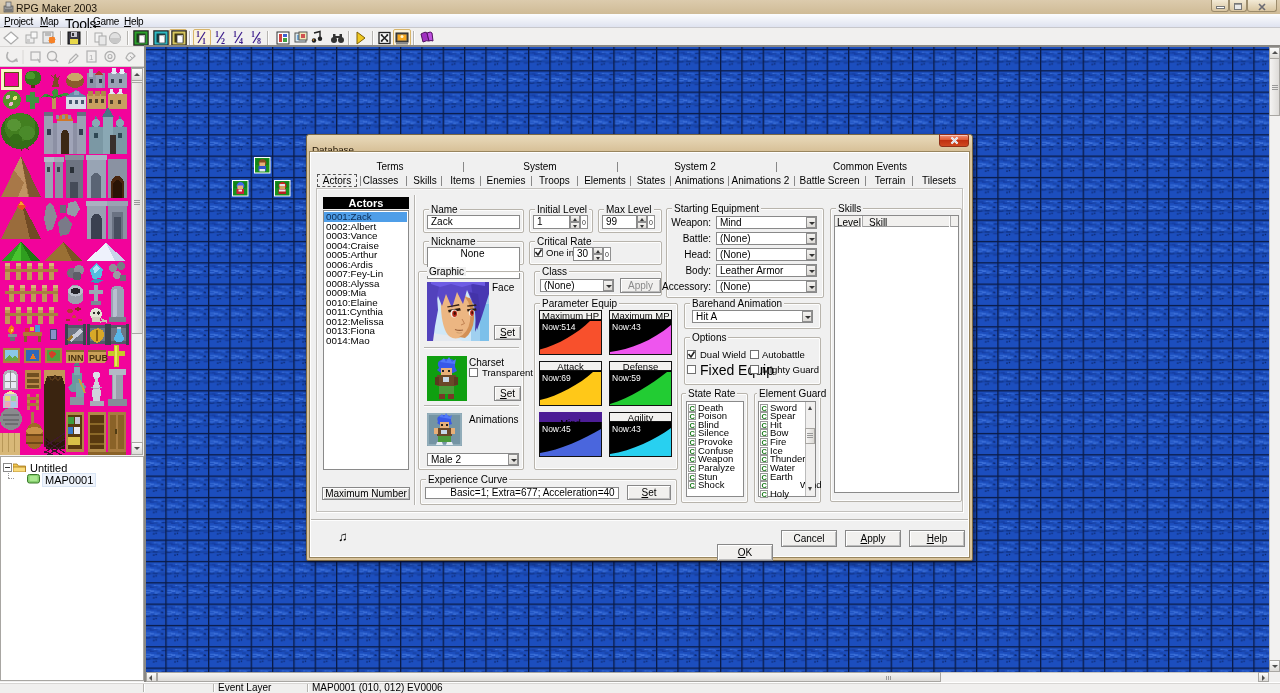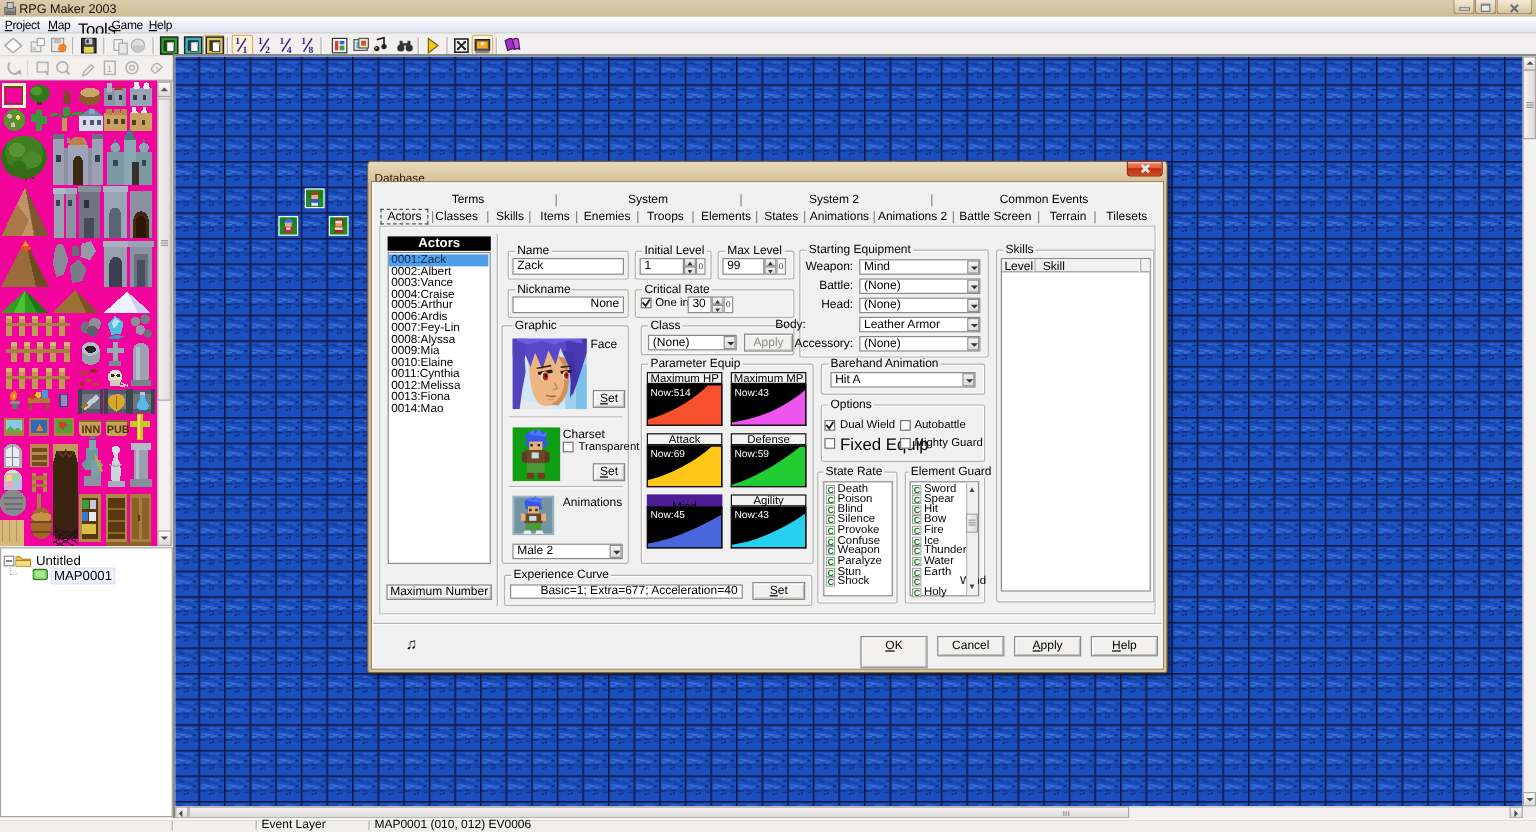--- a/index.html
+++ b/index.html
@@ -624,21 +624,21 @@
     <div class="grp" style="left:598px;top:209px;width:64px;height:24px"></div>
     <div class="glb" style="left:604px;top:205px">Max Level</div>
     <div class="fld" style="left:602px;top:215px;width:35px;height:14px;padding-left:3px;text-align:left;line-height:12px">99</div>
     <div class="a" style="left:637px;top:215px;width:10px;height:7.0px;background:linear-gradient(#f6f5f3,#dedcd8);border:1px solid #909090"></div>
     <div class="a" style="left:639.5px;top:217.5px;width:0;height:0;border:2.5px solid transparent;border-bottom:3px solid #333;border-top:none"></div>
     <div class="a" style="left:637px;top:222.0px;width:10px;height:7.0px;background:linear-gradient(#f6f5f3,#dedcd8);border:1px solid #909090"></div>
     <div class="a" style="left:639.5px;top:224.5px;width:0;height:0;border:2.5px solid transparent;border-top:3px solid #333;border-bottom:none"></div>
     <div class="a" style="left:647px;top:215px;width:8px;height:14px;background:#fff;border:1px solid #909090;font-size:7px;line-height:14px;text-align:center;color:#333">0</div>
     <div class="grp" style="left:423px;top:241px;width:101px;height:24px"></div>
     <div class="glb" style="left:429px;top:237px">Nickname</div>
-    <div class="fld" style="left:427px;top:247px;width:93px;height:14px;padding-left:1px;text-align:right;line-height:12px">None</div>
+    <div class="fld" style="left:427px;top:247px;width:93px;height:32px;padding-left:1px;text-align:center;line-height:12px">None</div>
     <div class="grp" style="left:529px;top:241px;width:133px;height:24px"></div>
     <div class="glb" style="left:535px;top:237px">Critical Rate</div>
     <div class="cb" style="left:534px;top:248px"></div>
     <svg class="a" style="left:534px;top:248px" width="9" height="9">
       <path d="M1.5 4 l2.5 3 l3.5 -5.5" stroke="#222" stroke-width="1.6" fill="none"></path>
     </svg>
     <div class="lbl" style="left:546px;top:247px;font-size:9.5px">One in</div>
     <div class="fld" style="left:573px;top:247px;width:20px;height:14px;padding-left:3px;text-align:left;line-height:12px">30</div>
     <div class="a" style="left:593px;top:247px;width:10px;height:7.0px;background:linear-gradient(#f6f5f3,#dedcd8);border:1px solid #909090"></div>
     <div class="a" style="left:595.5px;top:249.5px;width:0;height:0;border:2.5px solid transparent;border-bottom:3px solid #333;border-top:none"></div>
@@ -766,21 +766,21 @@
     <div class="glb" style="left:672px;top:204px">Starting Equipment</div>
     <div class="lbl" style="left:646px;top:217px;width:65px;text-align:right">Weapon:</div>
     <div class="dd" style="left:716px;top:216px;width:101px;height:13px;line-height:11px">Mind</div>
     <div class="da" style="--h:1;left:806px;top:217px;height:11px"></div>
     <div class="lbl" style="left:646px;top:233px;width:65px;text-align:right">Battle:</div>
     <div class="dd" style="left:716px;top:232px;width:101px;height:13px;line-height:11px">(None)</div>
     <div class="da" style="--h:1;left:806px;top:233px;height:11px"></div>
     <div class="lbl" style="left:646px;top:249px;width:65px;text-align:right">Head:</div>
     <div class="dd" style="left:716px;top:248px;width:101px;height:13px;line-height:11px">(None)</div>
     <div class="da" style="--h:1;left:806px;top:249px;height:11px"></div>
-    <div class="lbl" style="left:646px;top:265px;width:65px;">Body:</div>
+    <div class="lbl" style="left:646px;top:265px;width:65px;text-align:right">Body:</div>
     <div class="dd" style="left:716px;top:264px;width:101px;height:13px;line-height:11px">Leather Armor</div>
     <div class="da" style="--h:1;left:806px;top:265px;height:11px"></div>
     <div class="lbl" style="left:646px;top:281px;width:65px;text-align:right">Accessory:</div>
     <div class="dd" style="left:716px;top:280px;width:101px;height:13px;line-height:11px">(None)</div>
     <div class="da" style="--h:1;left:806px;top:281px;height:11px"></div>
     <div class="grp" style="left:830px;top:208px;width:132px;height:294px"></div>
     <div class="glb" style="left:836px;top:204px">Skills</div>
     <div class="a" style="left:834px;top:215px;width:125px;height:278px;background:#fff;border:1px solid #8a8a8a"></div>
     <div class="a" style="left:835px;top:216px;width:123px;height:11px;background:#f1f0ee;border-bottom:1px solid #999"></div>
     <div class="a" style="left:862px;top:216px;width:1px;height:11px;background:#aaa;box-shadow:-1px 0 0 #fff"></div>
@@ -914,16 +914,16 @@
       <rect x="0.5" y="0.5" width="7" height="7" fill="#fff" stroke="#999"></rect>
       <text x="1.5" y="6.8" font-size="7.5" font-weight="bold" fill="#1a7a1a" font-family="Liberation Sans">C</text>
     </svg>
     <div class="a" style="left:770px;top:488.8px;font-size:9.5px;line-height:10px">Holy</div>
     <div class="a" style="left:805px;top:402px;width:10px;height:94px;background:#f0efee;border-left:1px solid #bbb"></div>
     <div class="a" style="left:807.5px;top:406px;width:0;height:0;border:2.5px solid transparent;border-bottom:4px solid #444;border-top:none"></div>
     <div class="a" style="left:807.5px;top:487px;width:0;height:0;border:2.5px solid transparent;border-top:4px solid #444;border-bottom:none"></div>
     <div class="a" style="left:805px;top:428px;width:10px;height:16px;background:linear-gradient(90deg,#f6f5f4,#dcdad6);border:1px solid #a8a6a2"></div>
     <div class="a" style="left:807px;top:433px;width:6px;height:1px;background:#999;box-shadow:0 2px 0 #999,0 4px 0 #999"></div>
     <div class="etchh" style="left:311px;top:519px;width:657px"></div>
-    <div class="btn" style="left:717px;top:530px;width:56px;height:27px;line-height:15px;color:#000"><u>O</u>K</div>
+    <div class="btn" style="left:717px;top:544px;width:56px;height:17px;line-height:15px;color:#000"><u>O</u>K</div>
     <div class="btn" style="left:781px;top:530px;width:56px;height:17px;line-height:15px;color:#000">Cancel</div>
     <div class="btn" style="left:845px;top:530px;width:56px;height:17px;line-height:15px;color:#000"><u>A</u>pply</div>
     <div class="btn" style="left:909px;top:530px;width:56px;height:17px;line-height:15px;color:#000"><u>H</u>elp</div>
 </div>
 </body></html>

